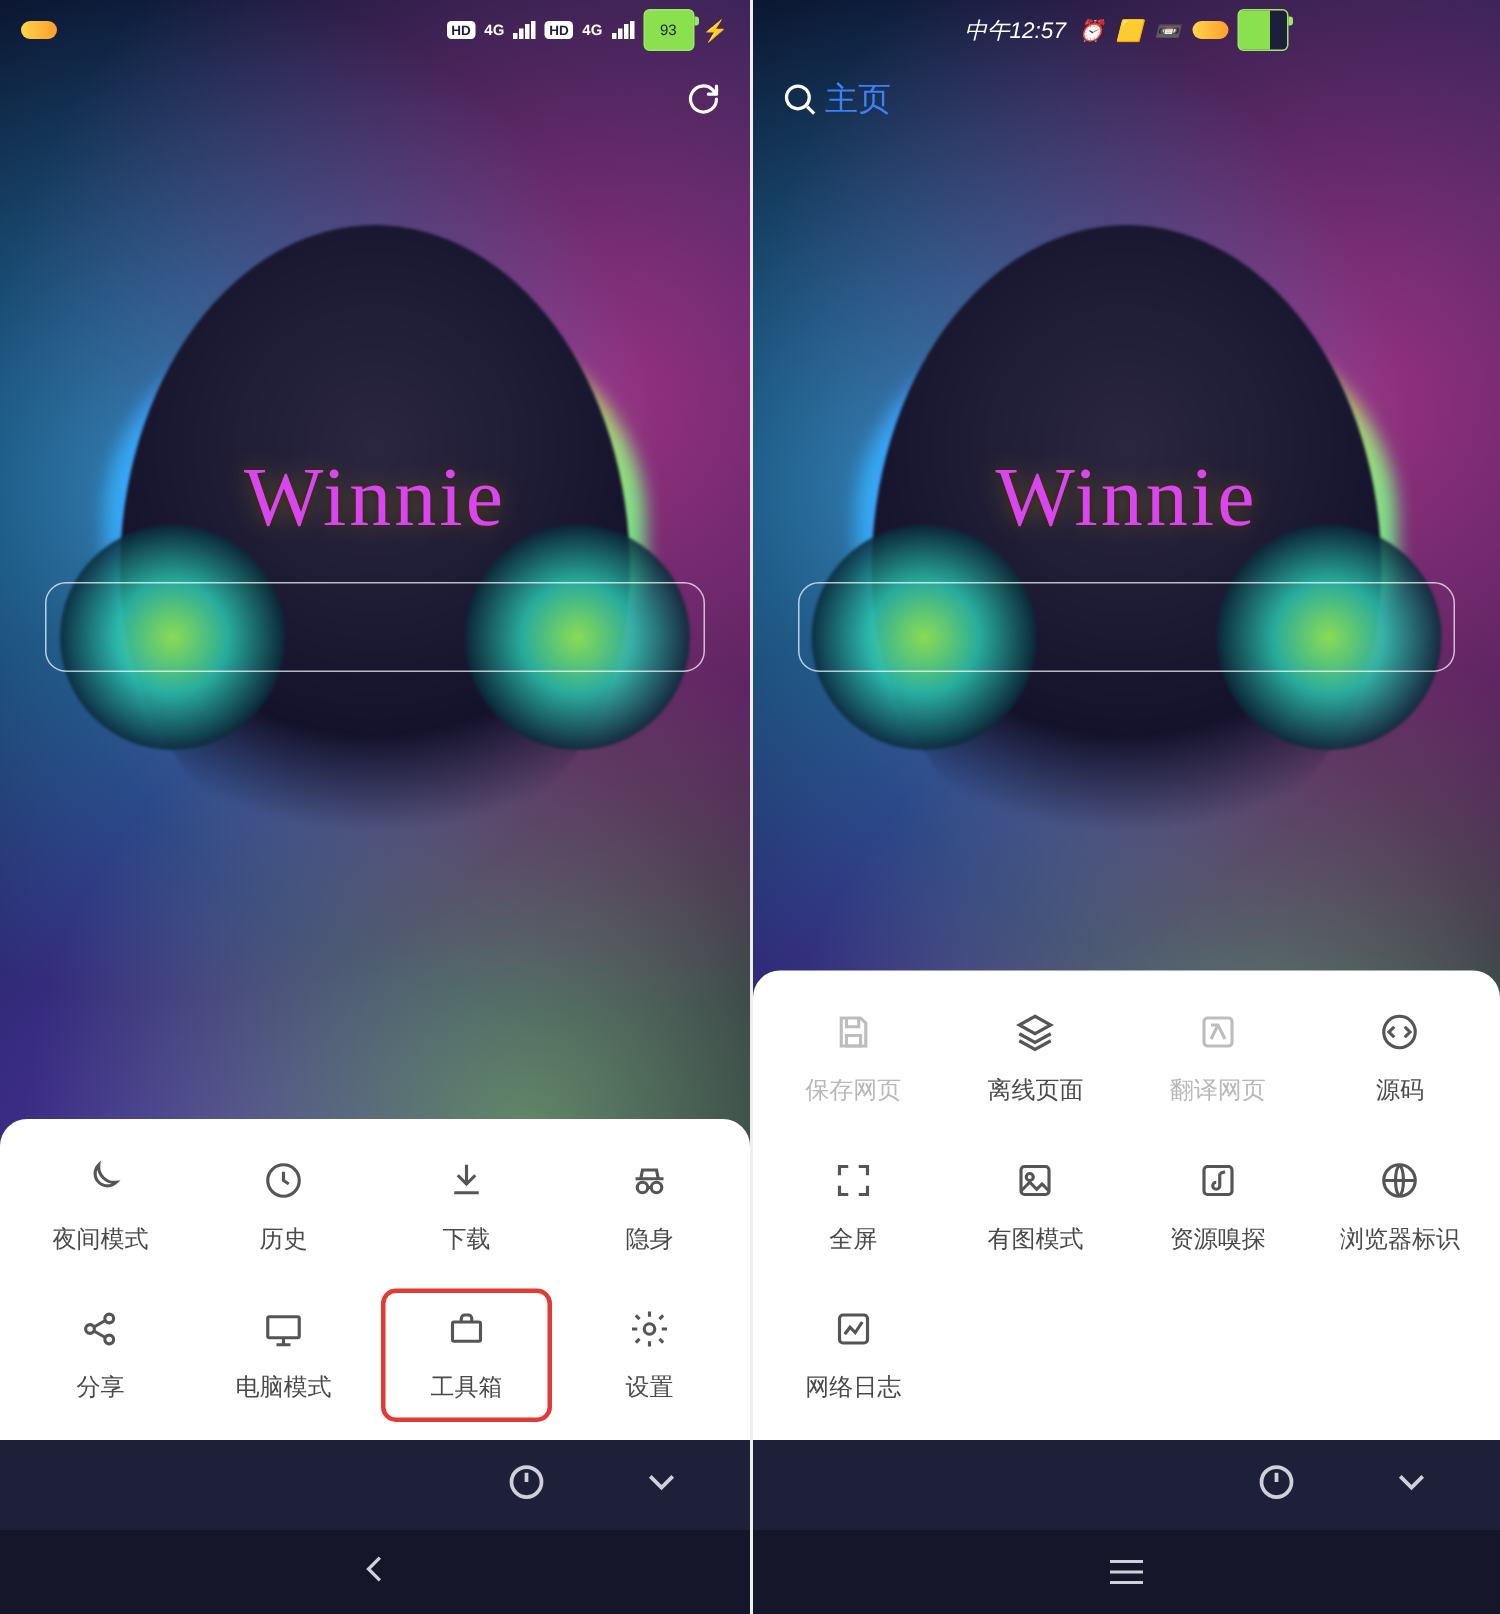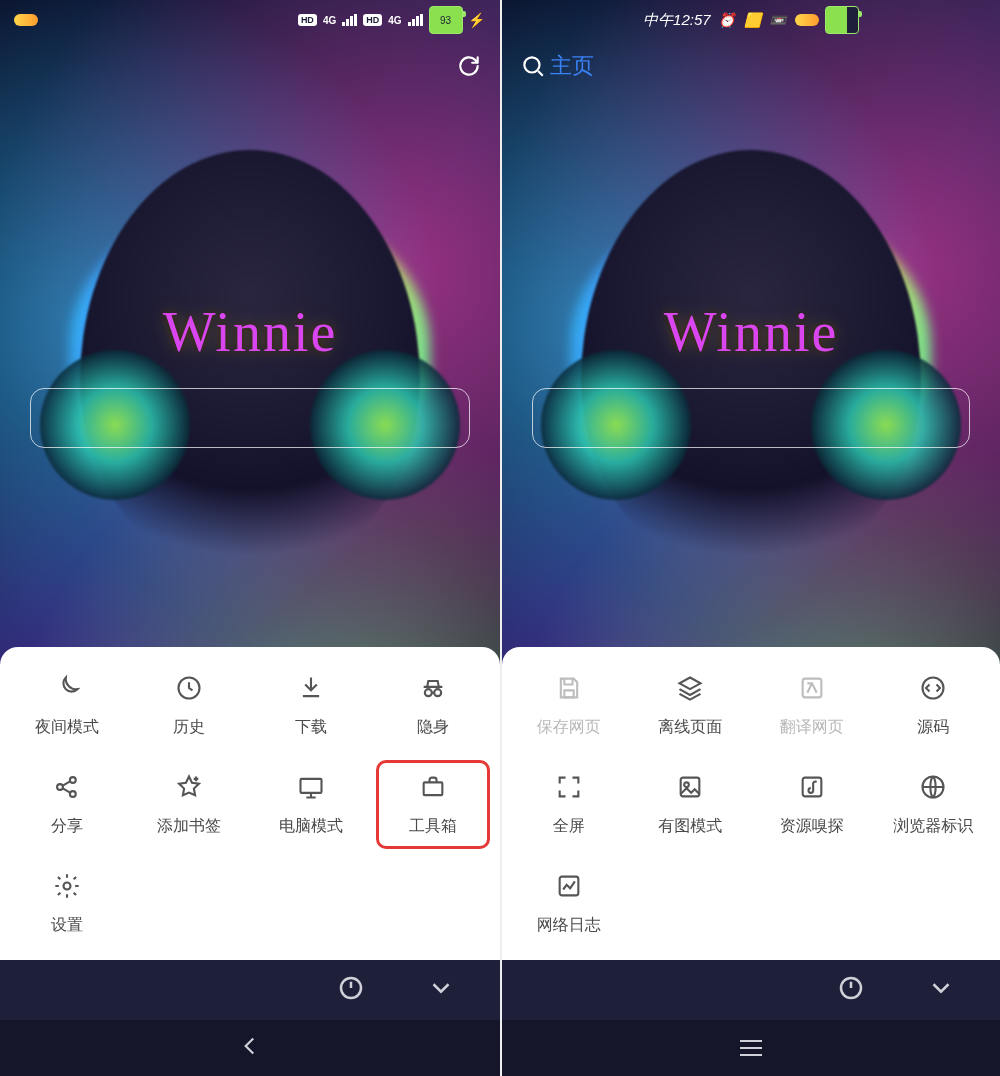--- a/index.html
+++ b/index.html
@@ -259,29 +259,20 @@
               <circle cx="17" cy="6" r="2.5"></circle>
               <circle cx="17" cy="18" r="2.5"></circle>
               <path d="M8 11l7-4M8 13l7 4"></path>
             </svg>
           </span>
         <span>分享</span>
       </div>
       <div class="menu-item">
         <span class="mi-icon">
             <svg viewBox="0 0 24 24">
-              <path d="M12 3l2.6 5.3 5.9.9-4.3 4.1 1 5.8L12 16.8 6.8 19.1l1-5.8L3.5 9.2l5.9-.9z"></path>
-              <path d="M18 3v4M16 5h4"></path>
-            </svg>
-          </span>
-        <span>添加书签</span>
-      </div>
-      <div class="menu-item">
-        <span class="mi-icon">
-            <svg viewBox="0 0 24 24">
               <rect x="3" y="5" width="18" height="12" rx="1"></rect>
               <path d="M8 21h8M12 17v4"></path>
             </svg>
           </span>
         <span>电脑模式</span>
       </div>
       <div class="menu-item highlight">
         <span class="mi-icon">
             <svg viewBox="0 0 24 24">
               <rect x="4" y="8" width="16" height="11" rx="1"></rect>

